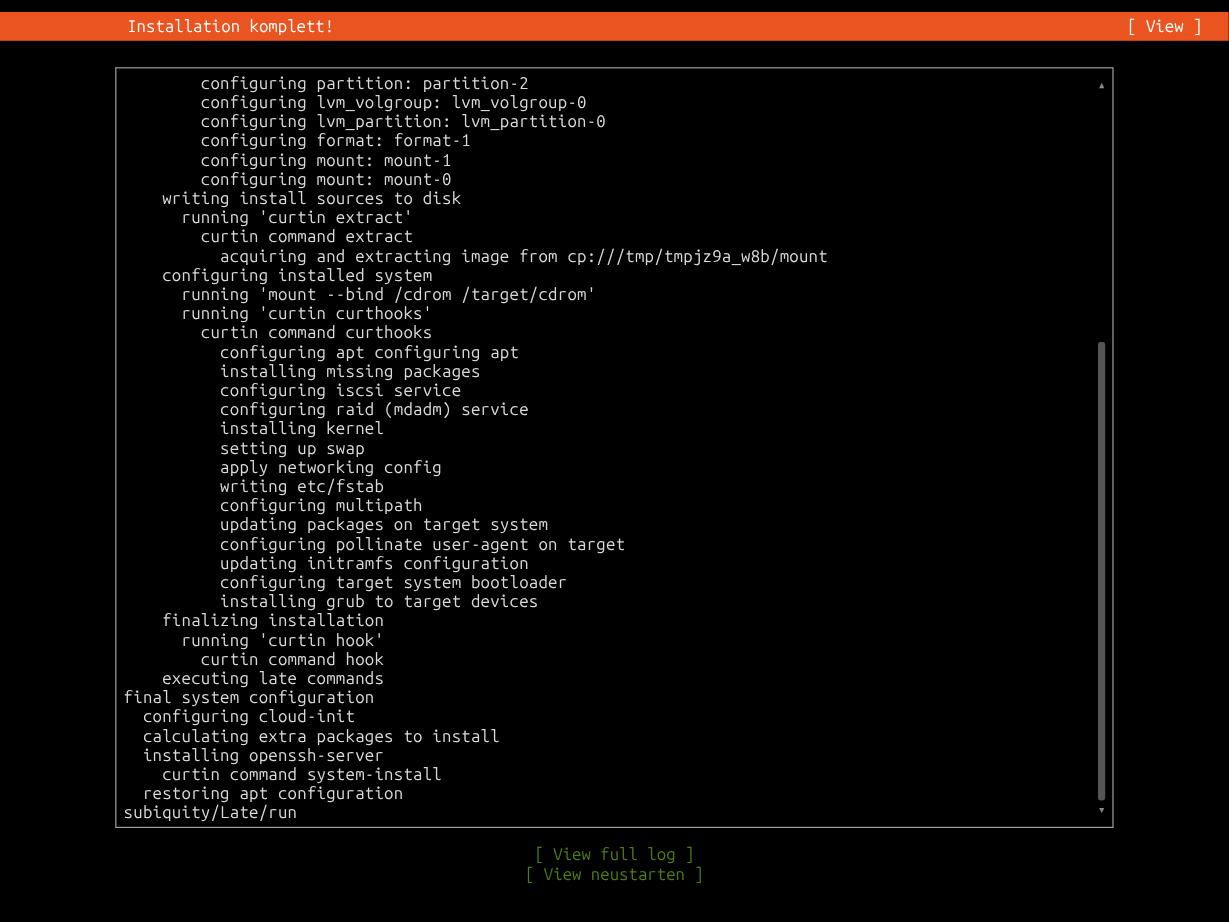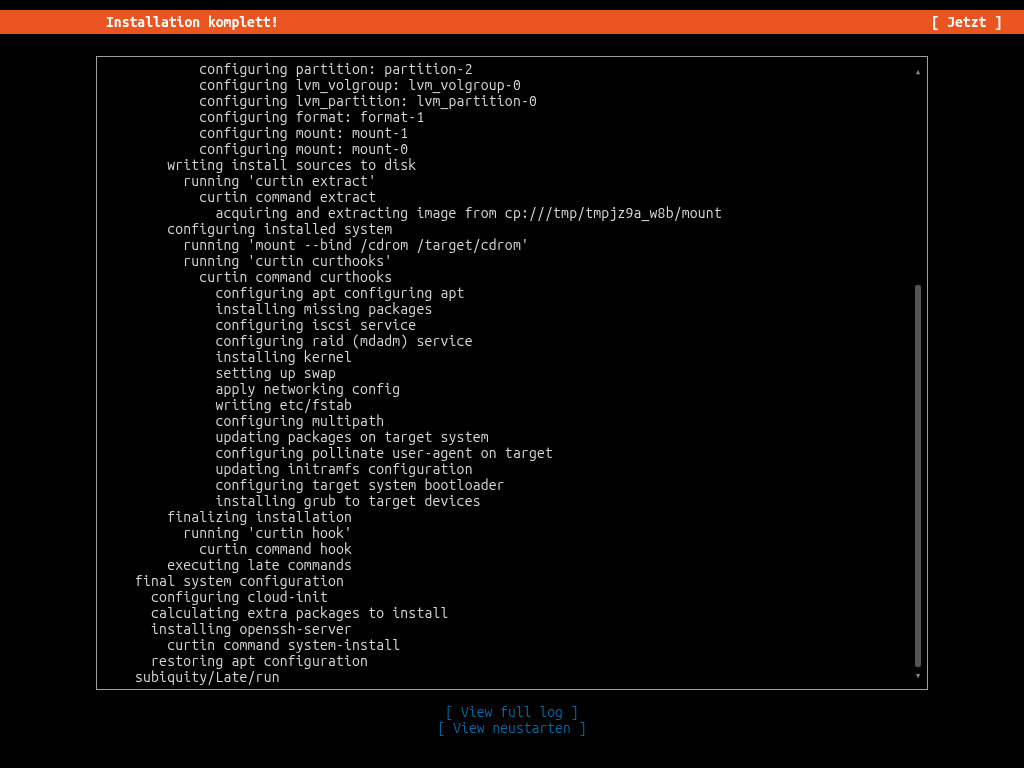--- a/index.html
+++ b/index.html
@@ -14,21 +14,21 @@
     overflow: hidden;
   }
   .header {
     background: #e95420;
     color: #fff;
     height: 24px;
     display: flex;
     align-items: center;
     padding: 0 16px;
     margin-top: 10px;
-    font-weight: 700;
+    font-weight: 400;
   }
   .header-title { padding-left: 90px; }
   .header-help {
     margin-left: auto;
     padding-right: 6px;
   }
   .content-outer {
     padding: 22px 96px 0 96px;
   }
   .log-box {
@@ -36,21 +36,21 @@
     height: 634px;
     position: relative;
     overflow: hidden;
   }
   .log-inner {
     padding: 4px 6px 0 6px;
     white-space: pre;
     color: #d9d9d9;
     letter-spacing: 0.2px;
   }
-  .log-line { white-space: pre; margin-left: 32px; }
+  .log-line { white-space: pre; }
   .scrollbar {
     position: absolute;
     right: 4px;
     top: 8px;
     width: 10px;
     height: calc(100% - 16px);
   }
   .scroll-up, .scroll-down {
     color: #888;
     font-size: 11px;
@@ -70,33 +70,33 @@
     left: 0;
     width: 6px;
     top: 35%;
     height: 65%;
     background: #555;
     border-radius: 2px;
   }
   .footer {
     text-align: center;
     margin-top: 14px;
-    color: #0369a1;
+    color: #4d7c0f;
   }
   .footer-btn {
     display: inline-block;
     padding: 0 2px;
   }
 </style>
 </head>
 <body>
 
 <div class="header">
   <span class="header-title">Installation komplett!</span>
-  <span class="header-help">[ Jetzt ]</span>
+  <span class="header-help">[ View ]</span>
 </div>
 
 <div class="content-outer">
   <div class="log-box">
     <div class="log-inner" id="log-inner"><div class="log-line">        configuring partition: partition-2</div><div class="log-line">        configuring lvm_volgroup: lvm_volgroup-0</div><div class="log-line">        configuring lvm_partition: lvm_partition-0</div><div class="log-line">        configuring format: format-1</div><div class="log-line">        configuring mount: mount-1</div><div class="log-line">        configuring mount: mount-0</div><div class="log-line">    writing install sources to disk</div><div class="log-line">      running 'curtin extract'</div><div class="log-line">        curtin command extract</div><div class="log-line">          acquiring and extracting image from cp:///tmp/tmpjz9a_w8b/mount</div><div class="log-line">    configuring installed system</div><div class="log-line">      running 'mount --bind /cdrom /target/cdrom'</div><div class="log-line">      running 'curtin curthooks'</div><div class="log-line">        curtin command curthooks</div><div class="log-line">          configuring apt configuring apt</div><div class="log-line">          installing missing packages</div><div class="log-line">          configuring iscsi service</div><div class="log-line">          configuring raid (mdadm) service</div><div class="log-line">          installing kernel</div><div class="log-line">          setting up swap</div><div class="log-line">          apply networking config</div><div class="log-line">          writing etc/fstab</div><div class="log-line">          configuring multipath</div><div class="log-line">          updating packages on target system</div><div class="log-line">          configuring pollinate user-agent on target</div><div class="log-line">          updating initramfs configuration</div><div class="log-line">          configuring target system bootloader</div><div class="log-line">          installing grub to target devices</div><div class="log-line">    finalizing installation</div><div class="log-line">      running 'curtin hook'</div><div class="log-line">        curtin command hook</div><div class="log-line">    executing late commands</div><div class="log-line">final system configuration</div><div class="log-line">  configuring cloud-init</div><div class="log-line">  calculating extra packages to install</div><div class="log-line">  installing openssh-server</div><div class="log-line">    curtin command system-install</div><div class="log-line">  restoring apt configuration</div><div class="log-line">subiquity/Late/run</div></div>
     <div class="scrollbar">
       <div class="scroll-up">▴</div>
       <div class="scroll-track">
         <div class="scroll-thumb"></div>
       </div>

